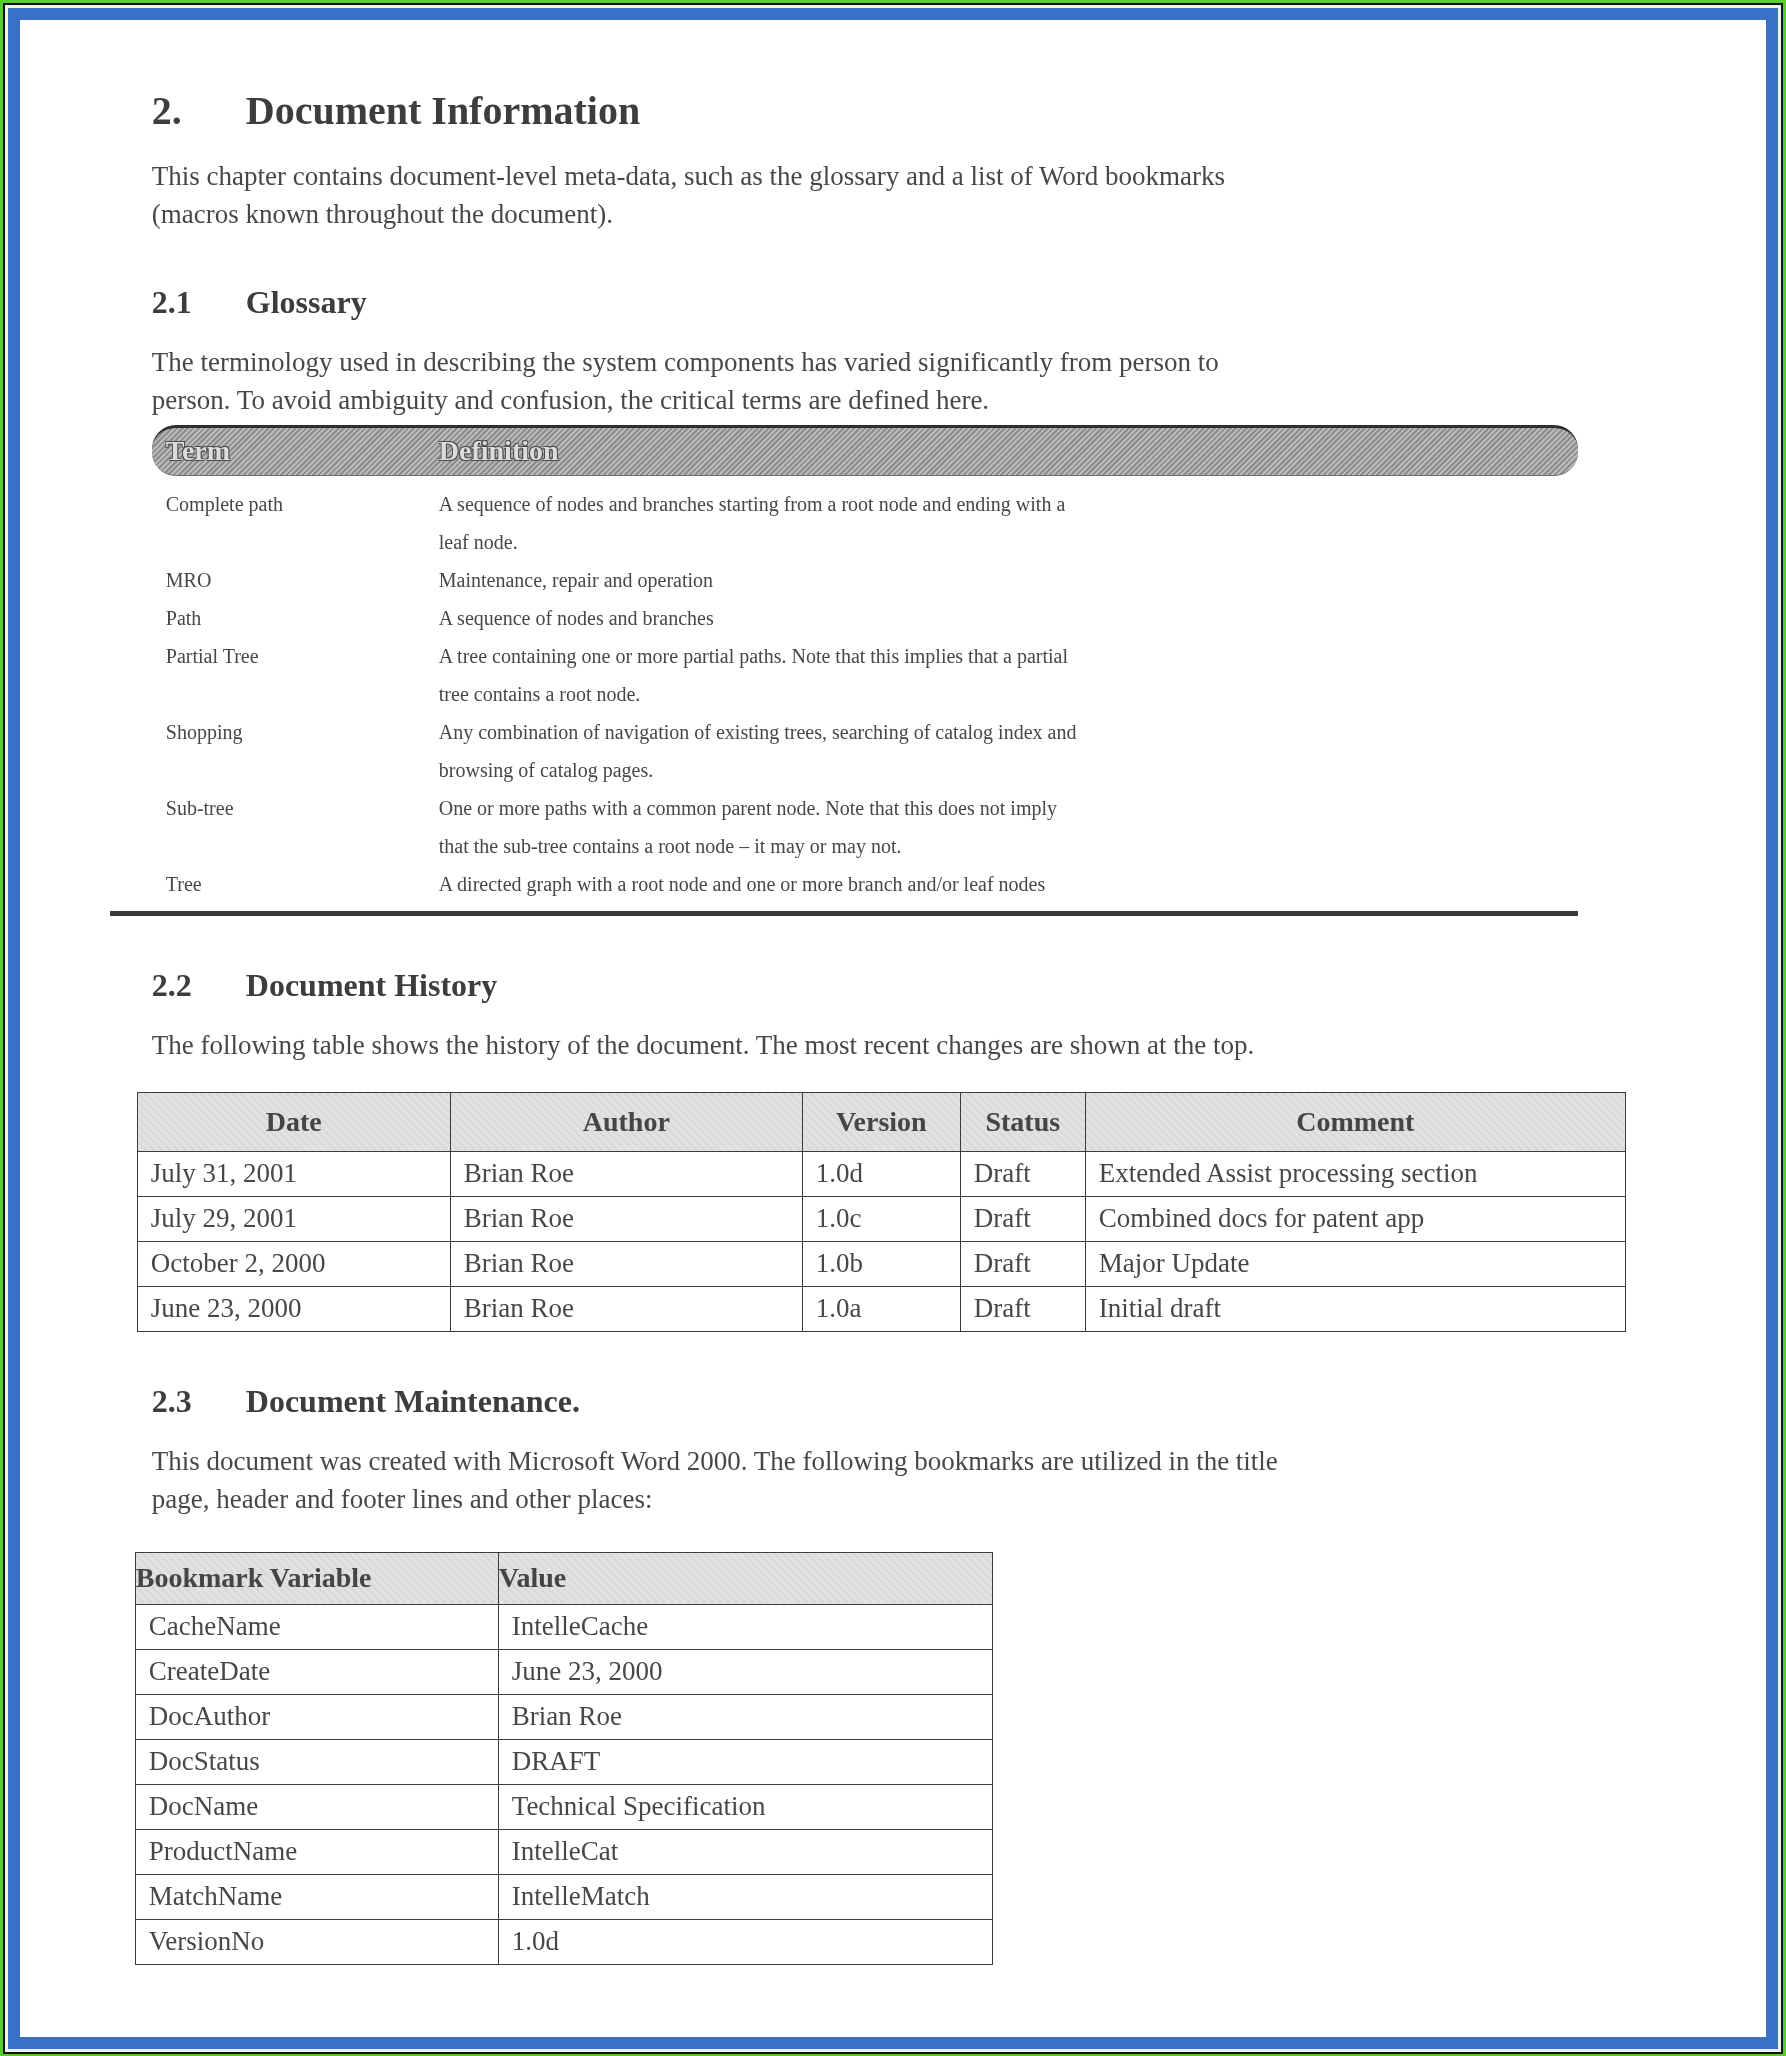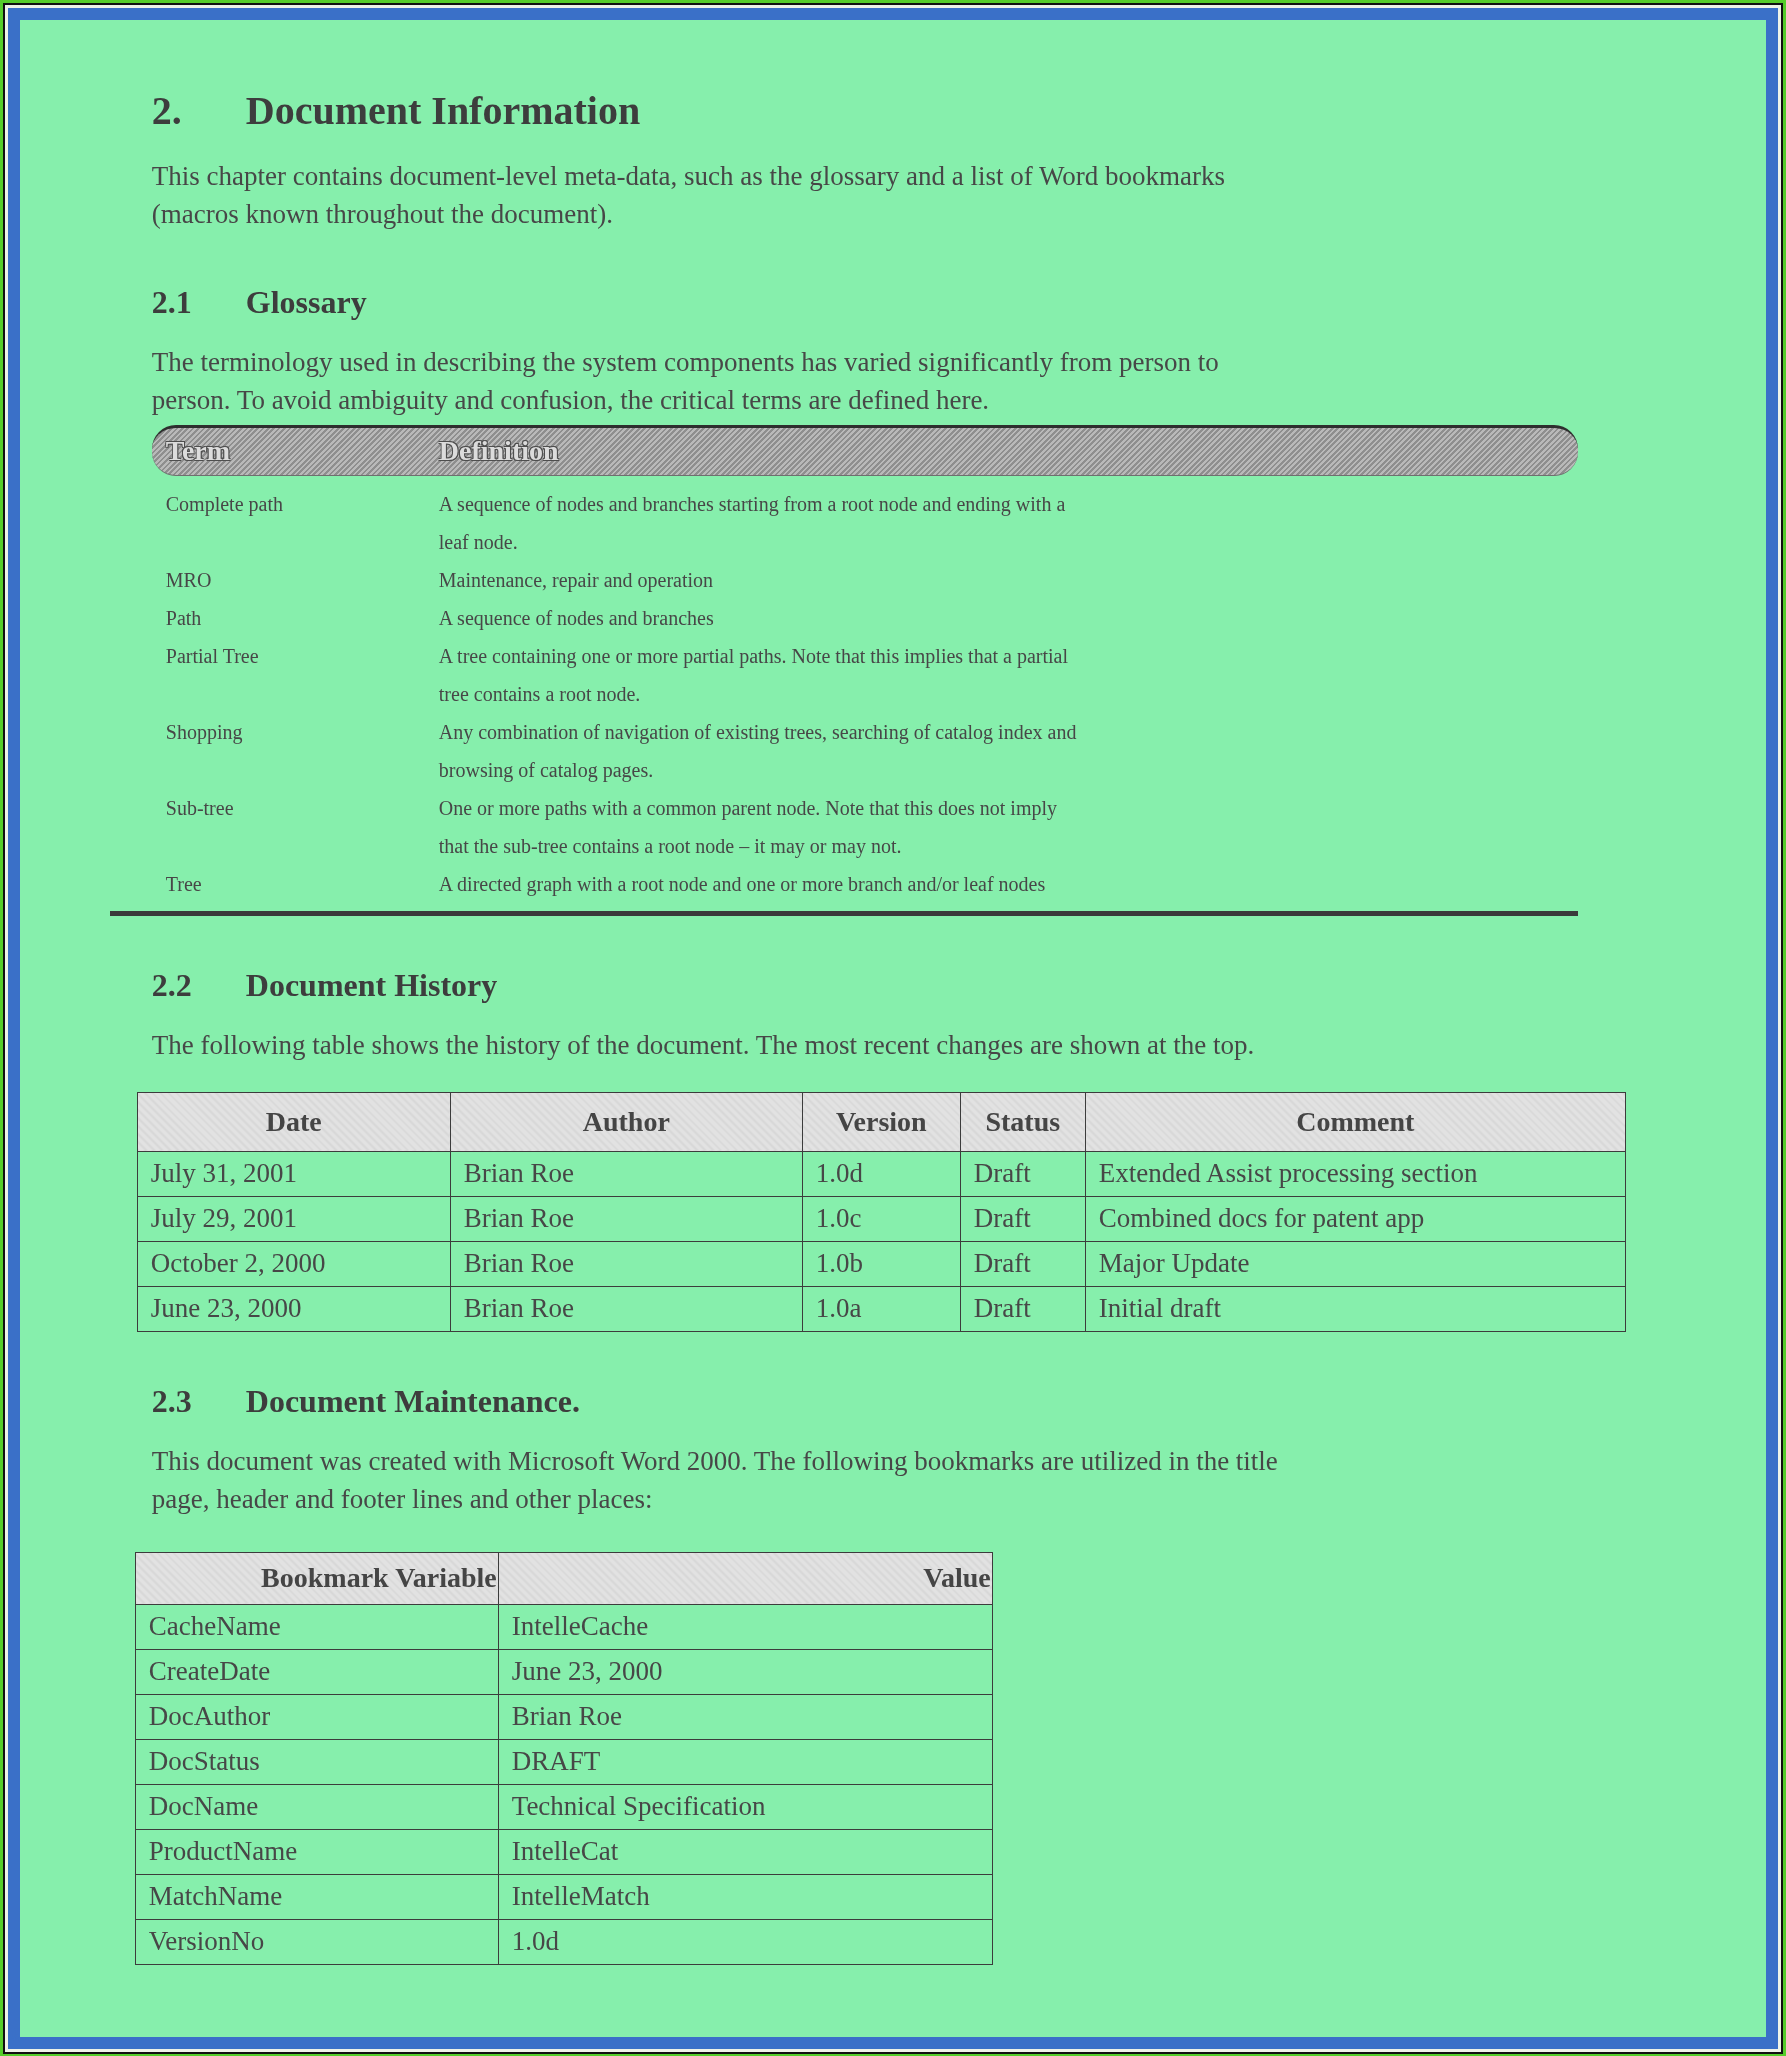--- a/index.html
+++ b/index.html
@@ -3,21 +3,21 @@
 <meta charset="utf-8">
 <style>
   html,body{margin:0;padding:0;}
   body{background:#555;font-family:"Liberation Serif","DejaVu Serif",serif;}
 
   
   .page{width:1786px;height:2057px;box-sizing:border-box;background:#55cd2b;padding:2.8px;}
   .f-black{height:100%;box-sizing:border-box;background:#101010;padding:1.9px;}
   .f-gap{height:100%;box-sizing:border-box;background:#eef3e8;padding:3.8px;}
   .f-blue{height:100%;box-sizing:border-box;background:#3a70c8;padding:11.3px;}
-  .content{height:100%;box-sizing:border-box;background:#86efac;overflow:hidden;
+  .content{height:100%;box-sizing:border-box;background:#ffffff;overflow:hidden;
            padding:66px 188px 0 132px;color:#474747;}
 
   
   h1{font-size:40px;line-height:49px;margin:0 0 22.6px 0;color:#3d3d3d;font-weight:bold;}
   h2{font-size:32px;line-height:40px;margin:49px 0 21px 0;color:#3d3d3d;font-weight:bold;}
   .num{display:inline-block;width:94px;}
 
   
   p.para{font-size:27px;line-height:38px;margin:0 0 28px 0;white-space:pre-line;color:#474747;}
   p.tight{margin-bottom:5.6px;}
@@ -40,21 +40,21 @@
   
   table{border-collapse:collapse;table-layout:fixed;font-size:27px;color:#474747;}
   th,td{border:1.9px solid #3c3c3c;vertical-align:middle;overflow:hidden;white-space:nowrap;}
   th{height:56px;font-size:28px;font-weight:bold;color:#454545;
      background-color:#e2e2e2;
      background-image:repeating-linear-gradient(45deg,rgba(110,110,110,.09) 0 1.9px,transparent 1.9px 5.6px);}
   td{height:42px;padding-left:13px;}
   .history{width:1488px;margin-left:-15px;}
   .history th{text-align:center;}
   .bookmark{width:857px;margin-left:-17px;margin-top:34px;}
-  .bookmark th{text-align:right;padding-left:9px;height:49px;}
+  .bookmark th{text-align:left;padding-left:0;height:49px;}
 </style>
 </head>
 <body>
 
 <div class="page">
   <div class="f-black">
     <div class="f-gap">
       <div class="f-blue">
         <div class="content">
 

